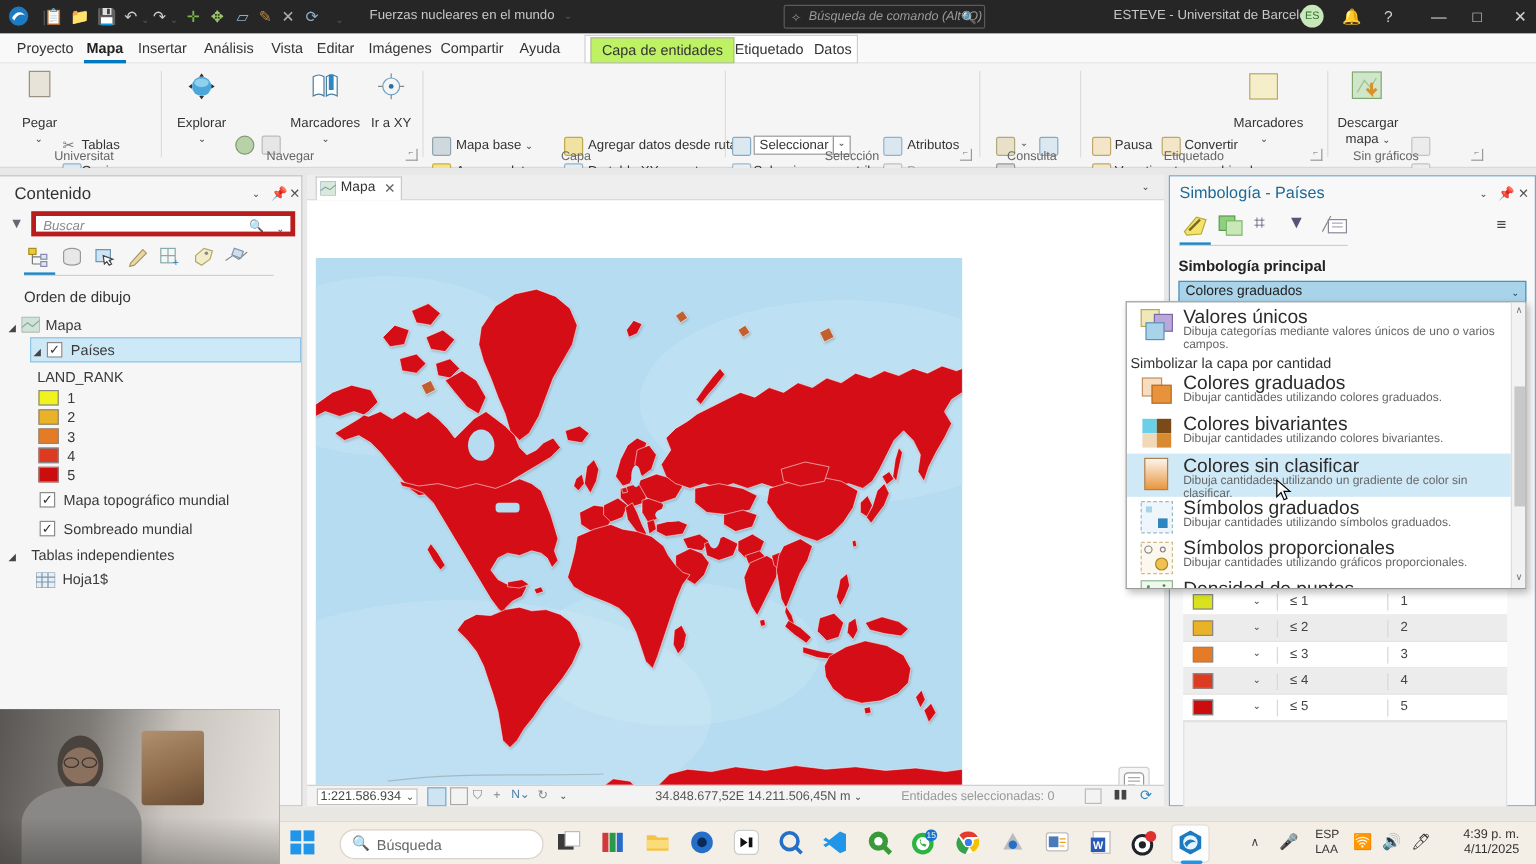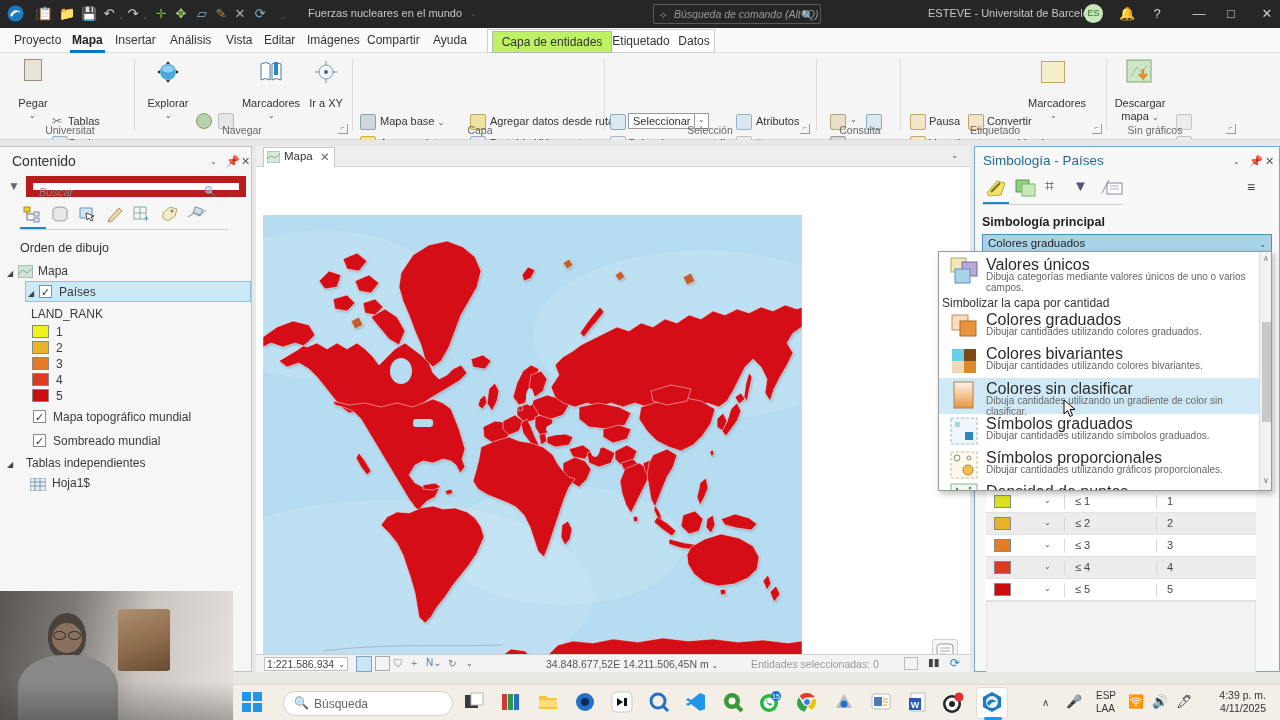--- a/index.html
+++ b/index.html
@@ -235,21 +235,21 @@
 </div>
 
 <div id="mainbg"></div>
 
 <div id="leftpanel">
   <span class="abs" style="left:12px;top:6px;font-size:14px;color:#333">Contenido</span>
   <span class="abs chev" style="left:210px;top:10px">⌄</span>
   <span class="abs" style="left:226px;top:8px;font-size:11px;color:#555">📌</span>
   <span class="abs" style="left:241px;top:8px;font-size:11px;color:#555">✕</span>
   <span class="abs" style="left:8px;top:32px;color:#667;font-size:12px">▼</span>
-  <div class="abs" style="left:26px;top:29px;width:220px;height:21px;background:#fff;border:7px solid #b91c1c">
+  <div class="abs" style="left:26px;top:29px;width:220px;height:21px;background:#fff;border:4px solid #b91c1c">
     <span class="abs" style="left:6px;top:3px;font-size:11px;font-style:italic;color:#888">Buscar</span>
     <span class="abs" style="right:22px;top:3px;font-size:10px;color:#777">🔍</span>
     <span class="abs chev" style="right:5px;top:6px">⌄</span>
   </div>
 
   <span class="abs" style="left:22px;top:58px;width:20px;height:18px"><svg width="20" height="18" viewBox="0 0 20 18">
         <rect x="2" y="2" width="6" height="5" fill="#f0c930" stroke="#a8901f"></rect>
         <path d="M5 7v8 M5 9h7 M5 15h7" stroke="#777" fill="none"></path>
         <rect x="12" y="7" width="5" height="4" fill="#dce8f0" stroke="#88a"></rect>
         <rect x="12" y="13" width="5" height="4" fill="#dce8f0" stroke="#88a"></rect>

